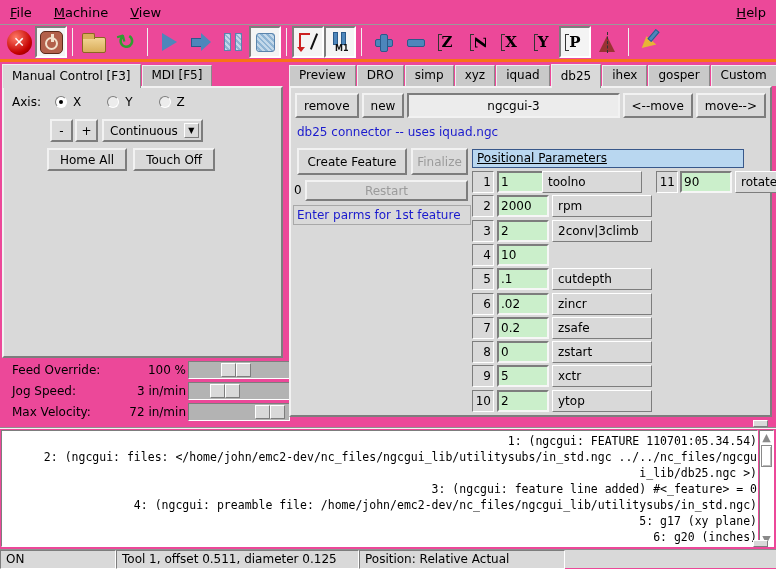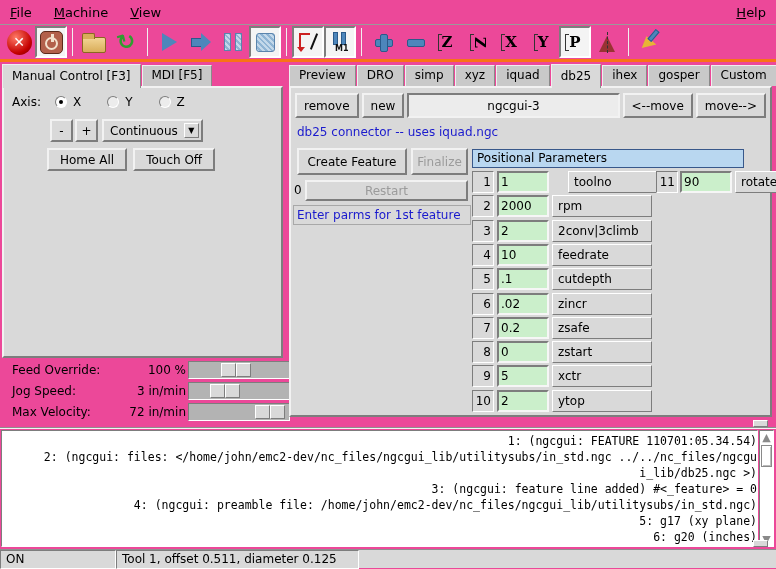--- a/index.html
+++ b/index.html
@@ -126,21 +126,21 @@
   font-family:inherit; font-size:12px; outline:none;}
 .rp-desc {position:absolute; left:6px; top:37px; color:#1a1acd; font-size:12px;}
 .feat-create {position:absolute; left:6px; top:60px; width:110px; height:27px;}
 .feat-finalize {position:absolute; left:120px; top:60px; width:57px; height:27px;}
 .feat-count {position:absolute; left:3px; top:95px;}
 .feat-restart {position:absolute; left:14px; top:92px; width:163px; height:21px;}
 .feat-hint {position:absolute; left:2px; top:117px; width:178px; height:20px;
   border:1px solid #a8a8a8; color:#1a1acd; display:flex; align-items:center; padding-left:3px;}
 .params {position:absolute; left:181px; top:61px; width:298px; height:264px;}
 .param-header {position:absolute; left:0; top:0; width:272px; height:19px;
-  background:#b9d7f0; border:1px solid #38588a; padding:1px 4px;}
+  background:#b9d7f0; border:1px solid #38588a; padding:1px 4px;text-decoration:underline;}
 .param-row {position:absolute; left:0; height:22px; width:298px;}
 .pcell {position:absolute; top:0; height:22px; display:flex; align-items:center;}
 .p-idx {justify-content:flex-end; padding-right:2px; background:#d9d9d9;
   border:1px solid; border-color:#7d7d7d #fff #fff #7d7d7d;}
 .p-entry {background:#cbefcb; border:2px solid; border-color:#7d7d7d #f6f6f6 #f6f6f6 #7d7d7d;
   font-family:inherit; font-size:12px; padding-left:2px; outline:none; width:52px; height:22px;}
 .p-name {background:#d9d9d9; border:1px solid; border-color:#fff #7d7d7d #7d7d7d #fff; justify-content:flex-start; padding-left:5px;}
 
 
 .sash {position:absolute; left:0; width:776px; height:2px; border-top:1px solid #8e8e8e; border-bottom:1px solid #f4f4f4;}
@@ -357,39 +357,38 @@
         <div class="feat-count">0</div>
         <div class="btn raised2 feat-restart disabled">Restart</div>
         <div class="feat-hint">Enter parms for 1st feature</div>
 
         <div class="params">
           <div class="param-header">Positional Parameters</div>
           <div id="param-rows">
               <div class="param-row" style="top: 22px;">
                 <div class="pcell p-idx" style="left: 0px; width: 22px;">1</div>
                 <input class="pcell p-entry" value="1" style="left: 25px; width: 52px;">
-                <div class="pcell p-name" style="left: 96px; width: 100px;">toolno</div>
+                <div class="pcell p-name" style="left: 70px; width: 100px;">toolno</div>
                 <div class="pcell p-idx" style="left: 184px; width: 22px;">11</div>
                 <input class="pcell p-entry" value="90" style="left: 208px; width: 52px;">
                 <div class="pcell p-name" style="left: 263px; width: 46px;">rotate</div>
               </div>
               <div class="param-row" style="top: 46.3px;">
                 <div class="pcell p-idx" style="left: 0px; width: 22px;">2</div>
                 <input class="pcell p-entry" value="2000" style="left: 25px; width: 52px;">
                 <div class="pcell p-name" style="left: 80px; width: 100px;">rpm</div>
               </div>
               <div class="param-row" style="top: 70.6px;">
                 <div class="pcell p-idx" style="left: 0px; width: 22px;">3</div>
                 <input class="pcell p-entry" value="2" style="left: 25px; width: 52px;">
                 <div class="pcell p-name" style="left: 80px; width: 100px;">2conv|3climb</div>
               </div>
               <div class="param-row" style="top: 94.9px;">
                 <div class="pcell p-idx" style="left: 0px; width: 22px;">4</div>
                 <input class="pcell p-entry" value="10" style="left: 25px; width: 52px;">
-                <div class="pcell p-name" style="left: 80px; width: 100px;">feedrate</div>
               </div>
               <div class="param-row" style="top: 119.2px;">
                 <div class="pcell p-idx" style="left: 0px; width: 22px;">5</div>
                 <input class="pcell p-entry" value=".1" style="left: 25px; width: 52px;">
                 <div class="pcell p-name" style="left: 80px; width: 100px;">cutdepth</div>
               </div>
               <div class="param-row" style="top: 143.5px;">
                 <div class="pcell p-idx" style="left: 0px; width: 22px;">6</div>
                 <input class="pcell p-entry" value=".02" style="left: 25px; width: 52px;">
                 <div class="pcell p-name" style="left: 80px; width: 100px;">zincr</div>
@@ -436,14 +435,15 @@
   <div class="vscroll">
     <span class="arr up">▲</span>
     <span class="thumb"></span>
     <span class="arr down">▼</span>
   </div>
   <div class="sash-grip" style="left:753px; top:540px;"></div>
 
   <div class="statusbar">
     <div class="status-cell sc1">ON</div>
     <div class="status-cell sc2">Tool 1, offset 0.511, diameter 0.125</div>
+    <div class="status-cell sc3">Position: Relative Actual</div>
   </div>
 </div>
 
 </body></html>

